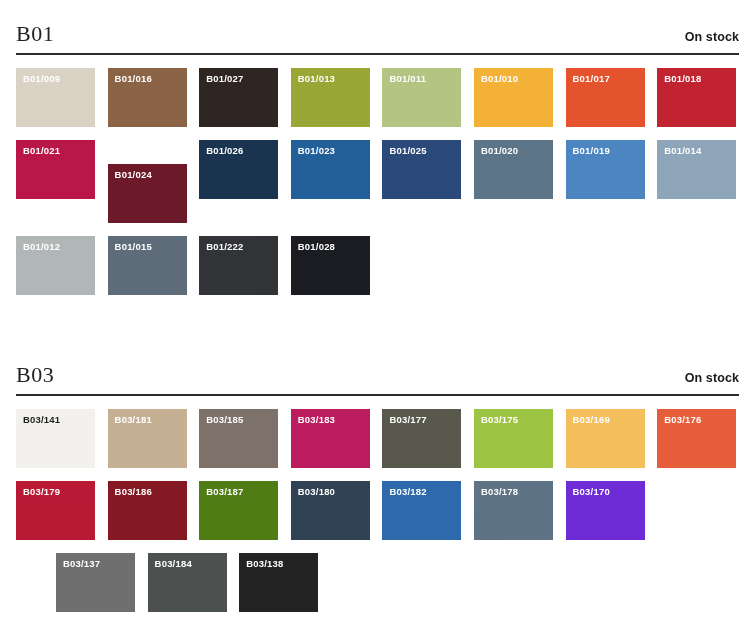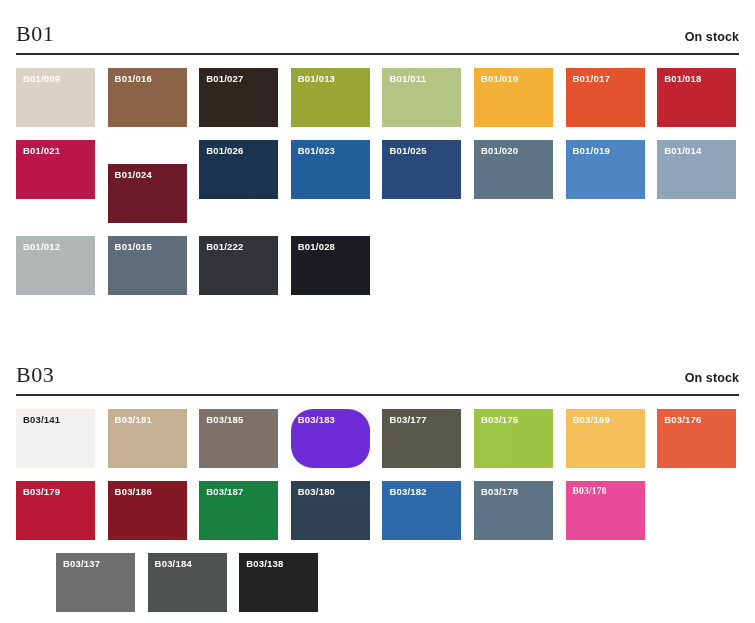--- a/index.html
+++ b/index.html
@@ -179,54 +179,54 @@
     <div class="swatch-grid" id="grid-1">
         <div class="swatch" style="background-color: rgb(247, 246, 243);">
           <span class="swatch-label label-dark">B03/141</span>
         </div>
         <div class="swatch" style="background-color: rgb(200, 178, 148);">
           <span class="swatch-label label-light">B03/181</span>
         </div>
         <div class="swatch" style="background-color: rgb(125, 113, 105);">
           <span class="swatch-label label-light">B03/185</span>
         </div>
-        <div class="swatch" style="background-color: #6d28d9; border-radius: 22px;">
+        <div class="swatch" style="background-color: #be185d;">
           <span class="swatch-label label-light">B03/183</span>
         </div>
         <div class="swatch" style="background-color: rgb(87, 86, 75);">
           <span class="swatch-label label-light">B03/177</span>
         </div>
         <div class="swatch" style="background-color: rgb(158, 199, 63);">
           <span class="swatch-label label-light">B03/175</span>
         </div>
         <div class="swatch" style="background-color: rgb(249, 193, 89);">
           <span class="swatch-label label-light">B03/169</span>
         </div>
         <div class="swatch" style="background-color: rgb(234, 92, 56);">
           <span class="swatch-label label-light">B03/176</span>
         </div>
         <div class="swatch" style="background-color: rgb(187, 21, 49);">
           <span class="swatch-label label-light">B03/179</span>
         </div>
         <div class="swatch" style="background-color: rgb(132, 20, 31); padding-left: 16px;">
           <span class="swatch-label label-light">B03/186</span>
         </div>
-        <div class="swatch" style="background-color: #15803d;">
+        <div class="swatch" style="background-color: #4d7c0f;">
           <span class="swatch-label label-light">B03/187</span>
         </div>
         <div class="swatch" style="background-color: rgb(44, 63, 81);">
           <span class="swatch-label label-light">B03/180</span>
         </div>
         <div class="swatch" style="background-color: rgb(42, 104, 173);">
           <span class="swatch-label label-light">B03/182</span>
         </div>
         <div class="swatch" style="background-color: rgb(93, 114, 133); padding-left: 24px;">
           <span class="swatch-label label-light">B03/178</span>
         </div>
-        <div class="swatch" style="background-color: #ec4899; font-family: Liberation Serif, serif;">
+        <div class="swatch" style="background-color: #6d28d9;">
           <span class="swatch-label label-light">B03/170</span>
         </div>
         <div class="swatch" style="background-color: rgb(110, 110, 110); margin-left: 40px;">
           <span class="swatch-label label-light">B03/137</span>
         </div>
         <div class="swatch" style="background-color: rgb(75, 79, 78);">
           <span class="swatch-label label-light">B03/184</span>
         </div>
         <div class="swatch" style="background-color: rgb(31, 31, 32);">
           <span class="swatch-label label-light">B03/138</span>

